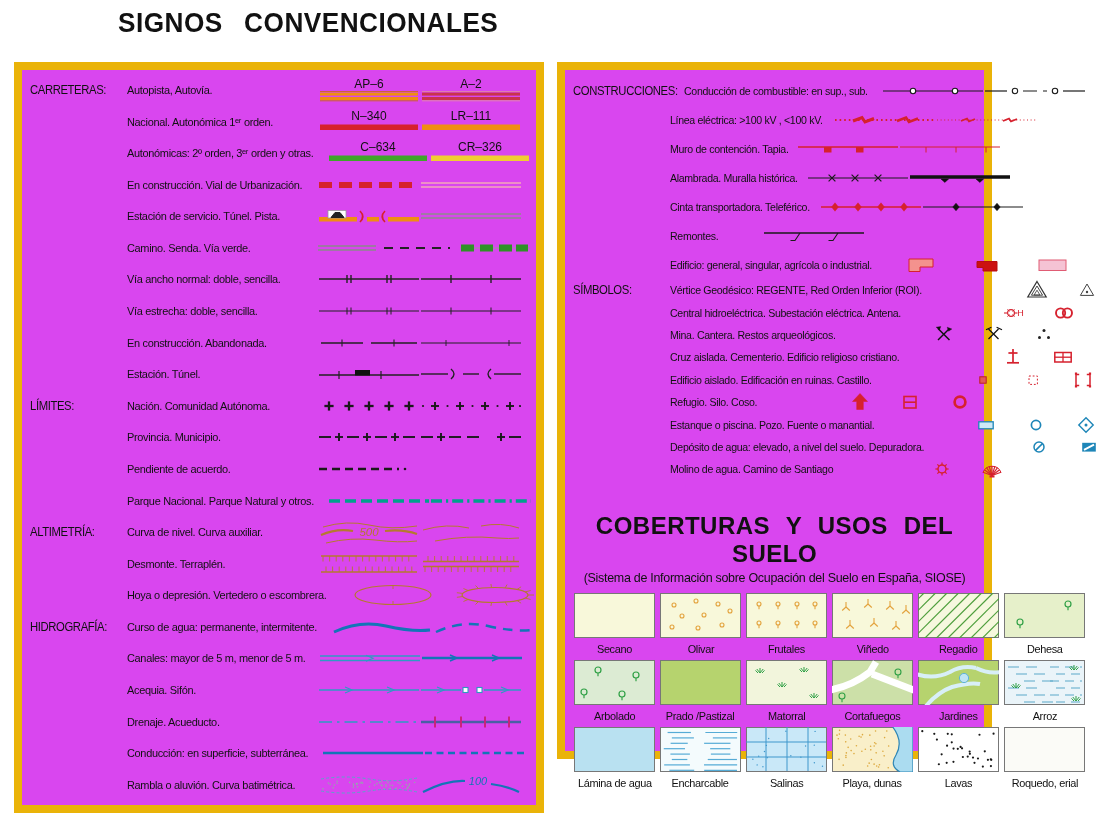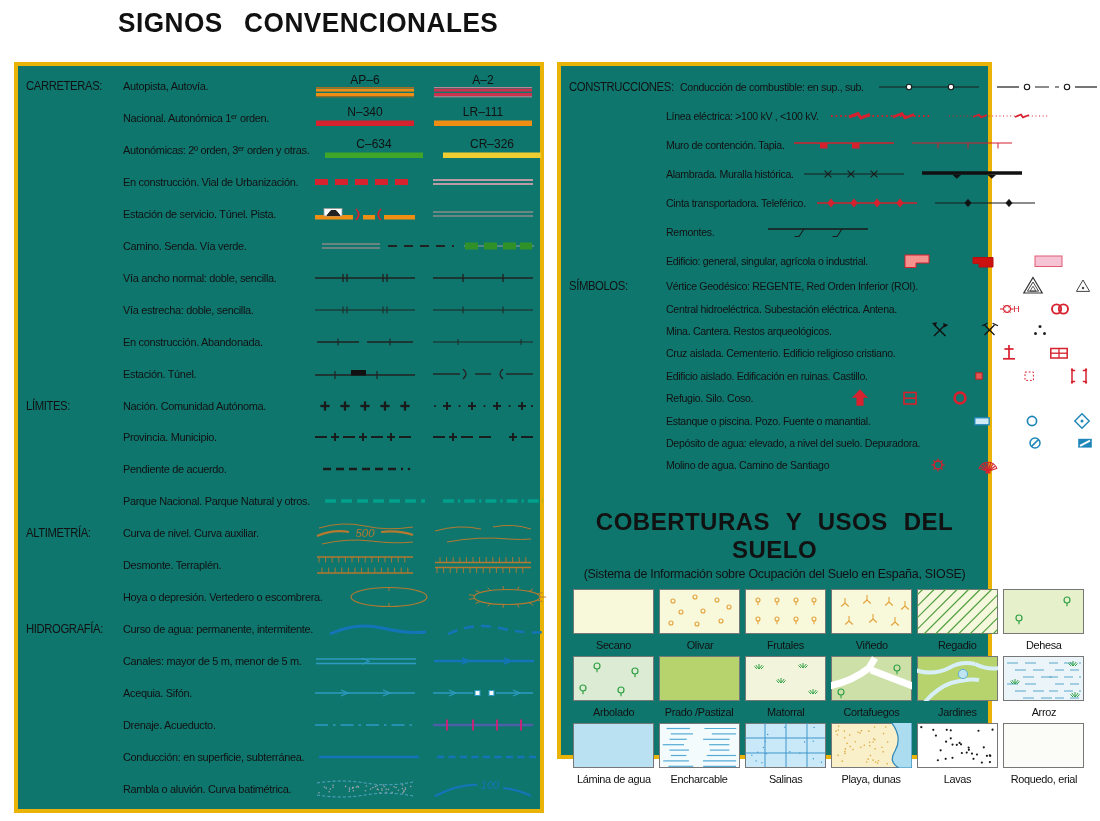--- a/index.html
+++ b/index.html
@@ -1,39 +1,39 @@
 <!DOCTYPE html>
 <html><head>
 <meta charset="utf-8">
 <style>
   html,body{margin:0;padding:0;background:#fff;}
   body{width:1100px;height:821px;position:relative;font-family:"Liberation Sans",sans-serif;color:#111;overflow:hidden;}
   #main-title{position:absolute;left:118px;top:8px;font-size:27px;font-weight:bold;letter-spacing:.5px;word-spacing:14px;transform:scaleX(.97);transform-origin:left;}
-  .panel{position:absolute;border:4px solid #eab308;background:#0f766e;box-sizing:border-box;}
+  .panel{position:absolute;border:8px solid #eab308;background:#d946ef;box-sizing:border-box;}
   #left-panel{left:14px;top:62px;width:530px;height:751px;}
   #right-panel{left:557px;top:62px;width:435px;height:697px;}
   .rows{position:absolute;left:8px;right:6px;top:6px;bottom:6px;display:flex;flex-direction:column;justify-content:space-between;}
   .row{display:flex;align-items:center;}
   .l-row{height:28px;}
   #right-panel .rows{position:static;display:block;padding:6px 6px 0 8px;}
   .r-cons{height:29px;}
   .r-glyph{height:22.4px;}
   .sec{flex:0 0 97px;font-size:12px;letter-spacing:-.4px;transform:scaleX(.94);transform-origin:left;white-space:nowrap;}
   .desc{flex:1 1 auto;font-size:11.8px;letter-spacing:-.35px;transform:scaleX(.93);transform-origin:left;white-space:nowrap;}
   #right-panel .desc{font-size:11.4px;}
-  .syms{flex:0 0 212px;display:flex;align-items:center;gap:16px;}
+  .syms{flex:0 0 212px;display:flex;align-items:center;gap:0;}
   #right-panel .syms{flex:0 0 215px;}
   .sym{width:102px;display:flex;justify-content:center;align-items:center;}
   .sym.span2{width:212px;}
   .glyph-wrap{flex:0 0 215px;display:flex;align-items:center;padding-left:74px;box-sizing:border-box;gap:6px;}
   .glyph{width:44px;height:22px;display:flex;justify-content:center;align-items:center;}
   #coverage{position:absolute;left:0;right:0;top:442px;text-align:center;}
   #coverage-title{font-size:24.5px;font-weight:bold;letter-spacing:.5px;word-spacing:9px;transform:scaleX(.98);transform-origin:center;}
   #coverage-subtitle{font-size:13px;letter-spacing:-.3px;margin-top:2px;transform:scaleX(.96);transform-origin:center;}
-  #coverage-grid{margin-top:8px;padding:0 12px;display:grid;grid-template-columns:repeat(6,1fr);column-gap:5px;row-gap:5px;}
+  #coverage-grid{margin-top:8px;padding:0 1px;display:grid;grid-template-columns:repeat(6,1fr);column-gap:5px;row-gap:5px;margin-left:8px;}
   .cell{display:flex;flex-direction:column;align-items:center;}
   .cell-label{font-size:11.5px;letter-spacing:-.35px;margin-top:1px;white-space:nowrap;transform:scaleX(.95);}
   svg text{font-family:"Liberation Sans",sans-serif;}
 </style>
 </head>
 <body>
 
 <div id="main-title">SIGNOS  CONVENCIONALES</div>
 
 <div id="left-panel" class="panel">

